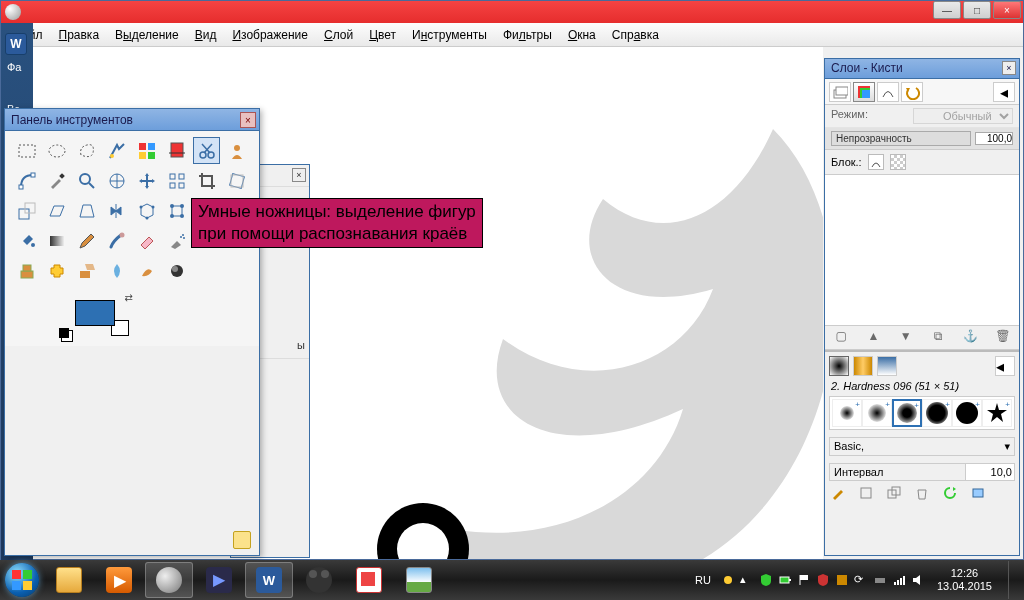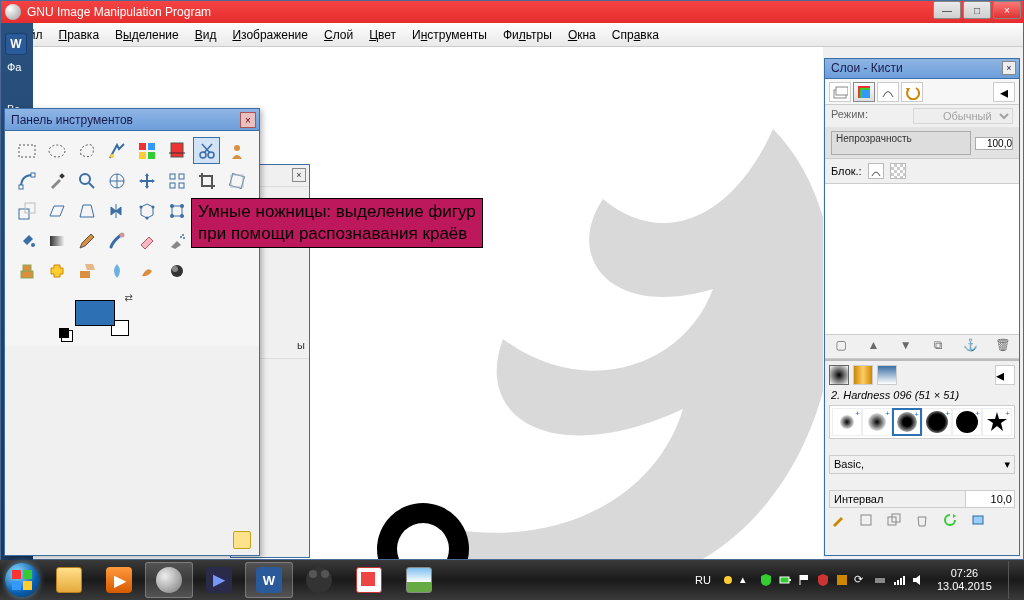--- a/index.html
+++ b/index.html
@@ -52,38 +52,38 @@
 
 .rdock{ position:absolute; right:4px; top:58px; width:196px; height:498px; background:#f0f0f0; border:1px solid #3b6ea5;}
 .rdock .dk-title{ height:20px; background:linear-gradient(#8fb5e4,#6d9edb); font-size:12px; padding:2px 6px; color:#1a1a4d; border-bottom:1px solid #3b6ea5; position:relative;}
 .rdock .dk-title .xbtn{position:absolute;right:3px;top:2px;width:14px;height:14px;background:#eee;border:1px solid #888;font-size:9px;display:flex;align-items:center;justify-content:center;}
 .rdock .tabs{ height:26px; background:#f7f7f7; border-bottom:1px solid #ccc; padding:3px 4px; display:flex; gap:2px;}
 .rdock .tab-b{ width:22px; height:20px; border:1px solid #ccc; background:#fff; display:flex;align-items:center;justify-content:center;}
 .rdock .tab-b.act{ border:1px solid #888; background:linear-gradient(#fff,#ddd);}
 .rdock .mode-row{ padding:3px 6px; font-size:11px; color:#666; display:flex; justify-content:space-between; border-bottom:1px solid #e4e4e4;}
 .rdock .mode-row select{ font-size:11px; border:1px solid #ccc; background:#eee; width:100px;padding-left:25px;}
 .rdock .opac{ padding:3px 6px; font-size:11px; display:flex; align-items:center; background:#e2e2e2; border-bottom:1px solid #ccc;}
-.rdock .opac .bar{ flex:1; height:24px; background:#ddd; border:1px solid #aaa; position:relative; color:#333; font-size:10px; padding-left:4px; line-height:14px;}
+.rdock .opac .bar{ flex:1; height:15px; background:#ddd; border:1px solid #aaa; position:relative; color:#333; font-size:10px; padding-left:4px; line-height:14px;}
 .rdock .opac input{ width:38px; font-size:10px; text-align:right; border:1px solid #aaa; margin-left:4px;}
 .rdock .lock{ padding:4px 6px; font-size:11px; display:flex; align-items:center; gap:6px;}
 .rdock .lock .ic{ width:16px;height:16px; border:1px solid #bbb; background:#fff;}
 .rdock .layerlist{ height:152px; background:#fff; border-top:1px solid #ccc; border-bottom:1px solid #ccc;}
 .rdock .layer-actions{ height:24px; padding:2px 4px; display:flex; gap:8px; justify-content:space-around; border-bottom:1px solid #ccc;}
 .rdock .layer-actions .la{ width:16px;height:16px; border:none; display:flex;align-items:center;justify-content:center; font-size:12px; color:#6a6a6a;}
 .rdock .brush-sec{ border-top:2px solid #bbb;}
 .rdock .brush-tabs{ height:26px; padding:4px; display:flex; gap:4px;}
 .rdock .btab{ width:20px;height:20px; border:1px solid #ccc; background:#fff;}
 .rdock .btab.act{ border:1px solid #666;}
 .rdock .filter{ border:1px solid #ccc; margin:0 4px; padding:1px 4px; font-size:11px; color:#888; font-style:italic;}
 .rdock .brushname{ padding:2px 6px; font-size:11px; font-style:italic;}
 .rdock .brush-grid{ margin:2px 4px; padding:2px; border:1px solid #ccc; background:#fff; display:grid; grid-template-columns:repeat(6,1fr); grid-auto-rows:28px; gap:0;}
 .rdock .bcell{ border:1px solid #eee; display:flex;align-items:center;justify-content:center; position:relative;}
 .rdock .bcell.sel{ border:2px solid #2d70b3;}
 .rdock .bcell .plus{position:absolute;top:0;right:1px;font-size:8px;color:#2d70b3;}
-.rdock .basic{ margin:16px 4px; padding:2px 4px; font-size:11px; border:1px solid #ccc; display:flex; justify-content:space-between;}
+.rdock .basic{ margin:7px 4px; padding:2px 4px; font-size:11px; border:1px solid #ccc; display:flex; justify-content:space-between;}
 .rdock .interval{ margin:2px 4px; display:flex; font-size:11px; border:1px solid #ccc;}
 .rdock .interval .lbl{ flex:1; padding:2px 4px; border-right:1px solid #ccc;}
 .rdock .interval input{ width:48px; border:none; text-align:right; font-size:11px; padding:2px;}
 .rdock .bottom-icons{ padding:3px 6px; display:flex; gap:14px;}
 .rdock .bottom-icons .bi{ width:14px;height:14px;}
 
 
 .taskbar{ position:absolute; left:0; bottom:0; width:1024px; height:40px; background:linear-gradient(#3a3a3a 0%, #1a1a1a 50%, #3a3a3a 100%); display:flex; align-items:center;}
 .start{ width:44px; height:40px; display:flex; align-items:center; justify-content:center;}
 .start .orb{ width:34px; height:34px; border-radius:50%; background:radial-gradient(circle at 35% 30%, #8fe0ff, #0a5fb0 60%, #063968); box-shadow:0 0 6px rgba(120,200,255,.6); position:relative;}
@@ -103,21 +103,20 @@
 .tray .showdesk{ width:10px; height:38px; border-left:1px solid #555; margin-left:4px;}
 
 .circle{border-radius:50%;}
 </style>
 </head>
 <body>
 
 <div class="main-window">
   <div class="titlebar">
     <span class="app-icon"></span>
-    <span>GNU Image Manipulation Program</span>
     <div class="win-controls">
       <div class="win-btn">—</div>
       <div class="win-btn">□</div>
       <div class="win-btn close">×</div>
     </div>
   </div>
   <div class="menubar">
     <span><u>Ф</u>айл</span>
     <span><u>П</u>равка</span>
     <span>В<u>ы</u>деление</span>
@@ -607,18 +606,18 @@
             <rect x="2" y="9" width="2" height="3" fill="#fff"></rect>
             <rect x="5" y="7" width="2" height="5" fill="#fff"></rect>
             <rect x="8" y="5" width="2" height="7" fill="#fff"></rect>
             <rect x="11" y="3" width="2" height="9" fill="#fff"></rect>
           </svg></span>
       <span class="ti"><svg width="14" height="14">
             <path d="M2 5 H5 L9 2 V12 L5 9 H2 Z" fill="#fff"></path>
           </svg></span>
     </div>
     <div class="clock">
-      <div>07:26</div>
+      <div>12:26</div>
       <div>13.04.2015</div>
     </div>
     <div class="showdesk"></div>
   </div>
 </div>
 
 </body></html>

